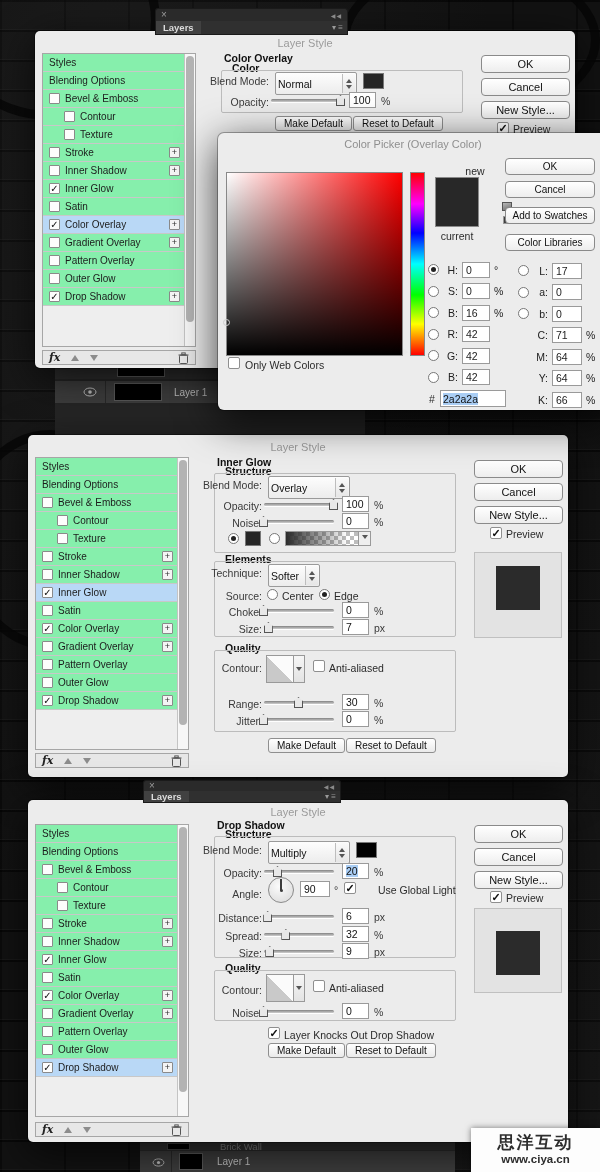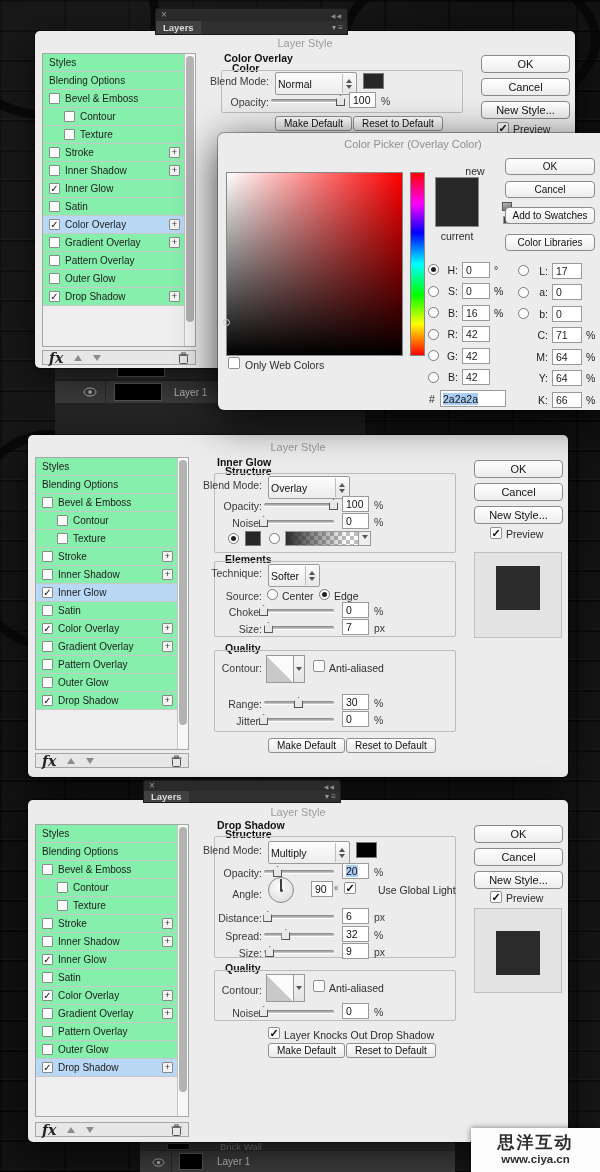--- a/index.html
+++ b/index.html
@@ -39,21 +39,21 @@
   .styles-box{position:absolute;left:7px;width:154px;border:1px solid #a6a6a6;background:#eee;overflow:hidden}
   .sl-row{height:18px;display:flex;align-items:center;gap:5px;padding-left:6px;background:#86efac;border-bottom:1px solid #c8c8c8;font-size:10px;color:#1c1c1c;width:calc(100% - 11px)}
   .sl-row.ind{padding-left:21px}
   .sl-row.sel{background:#b9d8f6}
   .sl-lab{white-space:nowrap}
   .cb{width:11px;height:11px;border:1px solid #8a8a8a;background:#fdfdfd;border-radius:1px;font-size:10px;line-height:9px;text-align:center;color:#101010;flex:none}
   .plus{margin-left:auto;margin-right:4px;width:11px;height:11px;border:1px solid #8a8a8a;background:#f4f4f4;font-size:9px;line-height:9px;text-align:center;color:#333;flex:none;border-radius:1px}
   .sl-scroll{position:absolute;top:0;right:0;bottom:0;width:11px;background:#f7f7f7;border-left:1px solid #c4c4c4}
   .sl-thumb{position:absolute;left:1px;top:2px;width:8px;height:91%;background:#b3b3b3;border-radius:4px}
   .sl-footer{position:absolute;left:7px;width:154px;height:15px;border:1px solid #a6a6a6;background:#e7e7e7;display:flex;align-items:center;padding:0 6px;gap:11px}
-  .fx{font-family:"DejaVu Serif",serif;font-style:italic;font-weight:bold;font-size:14px;color:#222;line-height:1}
+  .fx{font-family:"DejaVu Serif",serif;font-style:italic;font-weight:bold;font-size:11px;color:#222;line-height:1}
   .arr-up{width:0;height:0;border:4px solid transparent;border-bottom:6px solid #8c8c8c;margin-top:-4px}
   .arr-dn{width:0;height:0;border:4px solid transparent;border-top:6px solid #8c8c8c;margin-bottom:-4px}
   .trash{margin-left:auto}
 
   .sec-h{position:absolute;font-size:10.5px;font-weight:bold;color:#111;white-space:nowrap}
   .grp{position:absolute;border:1px solid #bcbcbc;border-radius:2px}
   .lbl{position:absolute;left:150px;width:84px;text-align:right;font-size:10.5px;color:#3a3a3a;white-space:nowrap}
   .plain{position:absolute;font-size:10.5px;color:#2b2b2b;white-space:nowrap}
   .dd{position:absolute;height:23px;border:1px solid #9a9a9a;border-radius:2px;background:linear-gradient(#fdfdfd,#ececec);font-size:10.5px;color:#111;display:flex;align-items:center;padding-left:2px}
   .updn{position:absolute;right:1px;top:1px;bottom:1px;width:13px;border-left:1px solid #bdbdbd;display:flex;flex-direction:column;align-items:center;justify-content:center;gap:2px;background:linear-gradient(#fafafa,#e6e6e6)}
@@ -700,21 +700,21 @@
     <div class="slider" style="left:236px;top:65px">
         <div class="track"></div>
         <div class="knob" style="left: 20%;"></div>
       </div>
     <div class="field" style="left:314px;top:63px">
         <span class="hl">20</span>
       </div>
     <span class="unit" style="left:346px;top:66px">%</span>
     <span class="lbl" style="top:88px">Angle:</span>
     <div class="dial" style="left:240px;top:77px"></div>
-    <div class="field" style="left:283px;top:81px;width:22px">
+    <div class="field" style="left:272px;top:81px;width:30px">
         <span>90</span>
       </div>
     <span class="unit" style="left:306px;top:84px">°</span>
     <span class="ckb on" style="left:316px;top:82px">✓</span>
     <span class="plain" style="left:350px;top:84px">Use Global Light</span>
     <span class="lbl" style="top:112px">Distance:</span>
     <div class="slider" style="left:236px;top:110px">
         <div class="track"></div>
         <div class="knob" style="left: 6%;"></div>
       </div>

